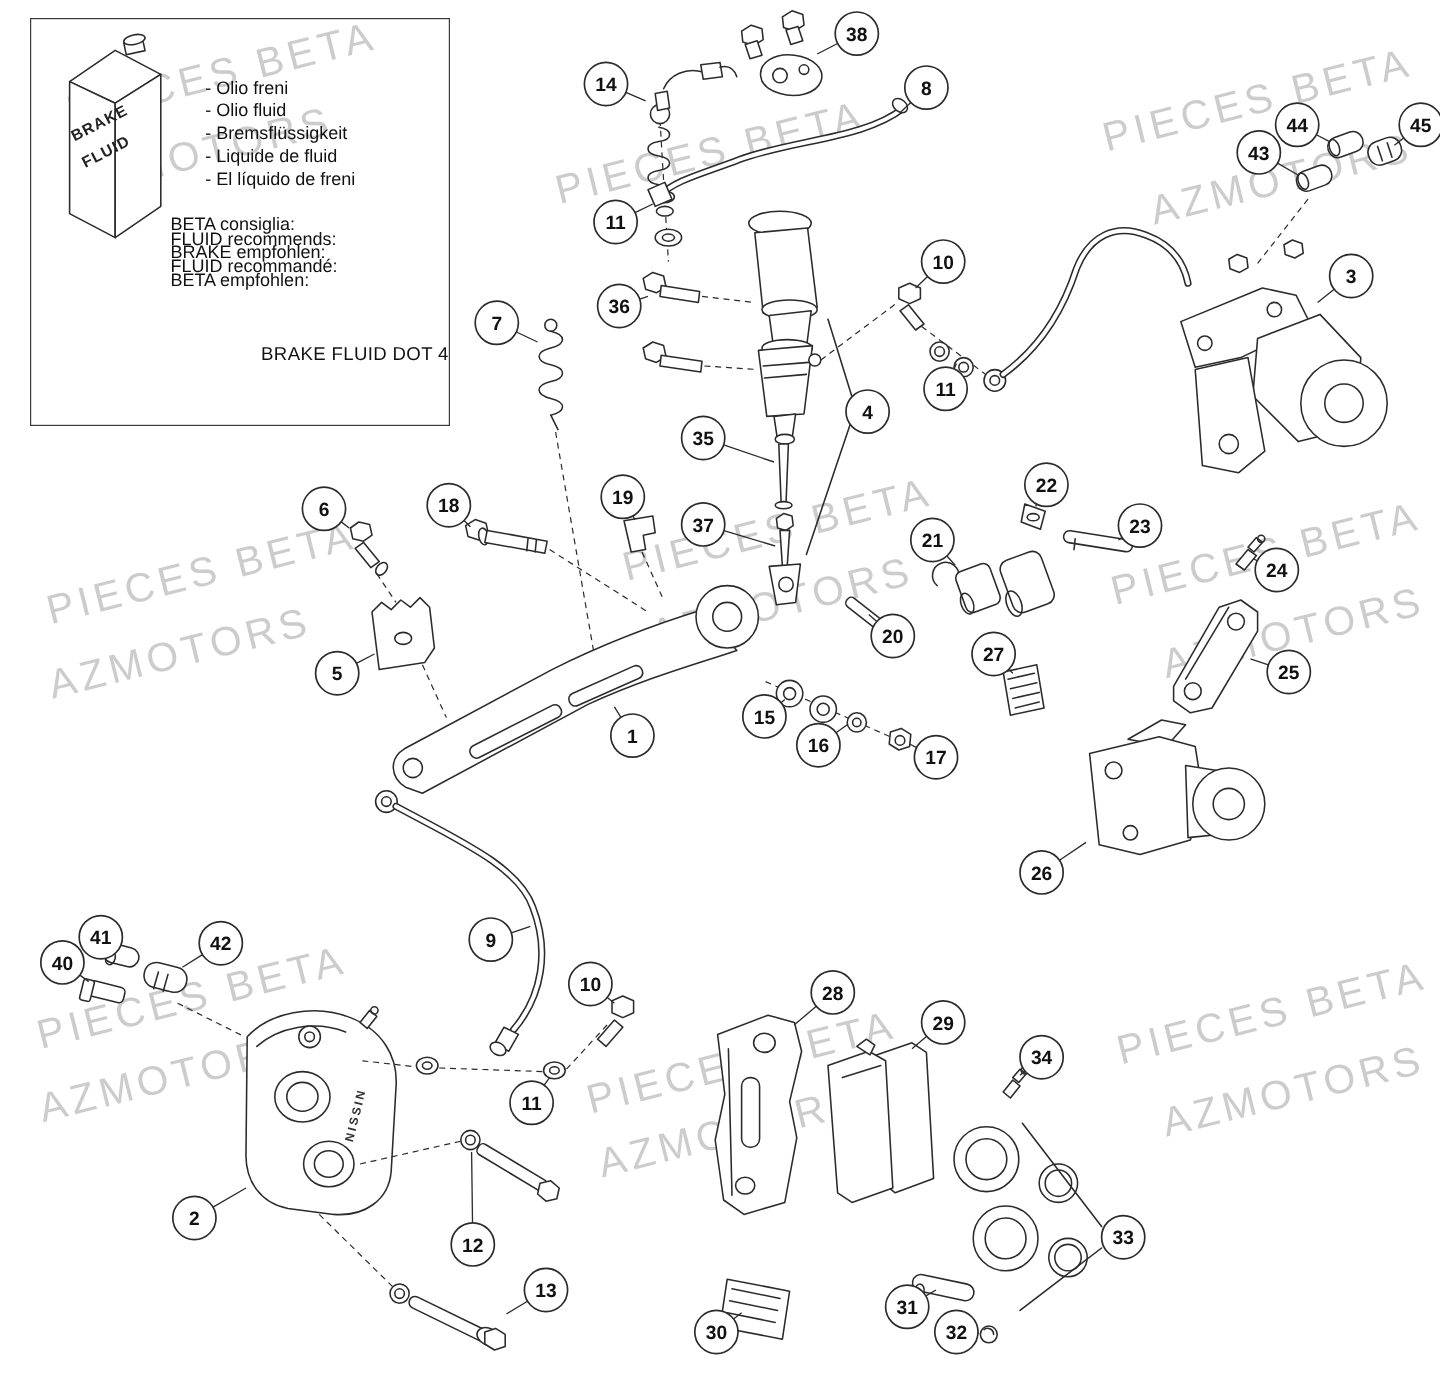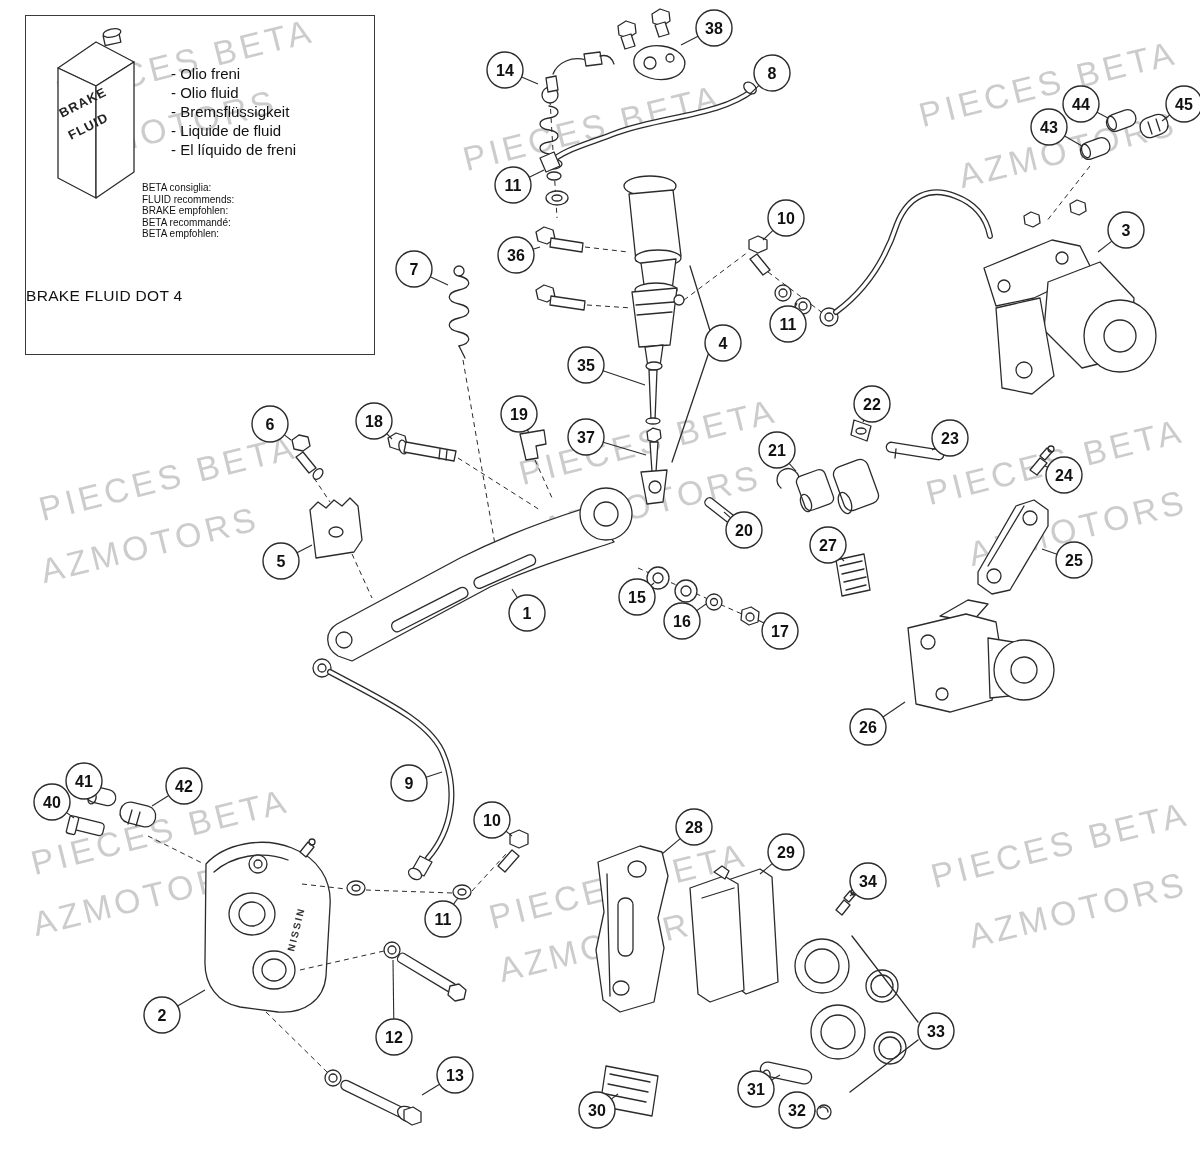--- a/index.html
+++ b/index.html
@@ -30,22 +30,22 @@
   .leader { stroke:#2b2b2b; stroke-width:1.1; }
   .carton-text { font-family:"Liberation Sans",sans-serif; font-weight:bold; font-size:13px; fill:#222; letter-spacing:1px; }
   .brand-text  { font-family:"Liberation Sans",sans-serif; font-weight:bold; font-size:10px; fill:#333; letter-spacing:2px; }
 
   
   .info-box {
     position:absolute; left:25px; top:15px; width:350px; height:340px;
     border:1.5px solid #3a3a3a; z-index:3; background:transparent;
   }
   .fluid-names { position:absolute; left:145px; top:48px; font-size:15px; line-height:19px; }
-  .recs        { position:absolute; left:116px; top:166px; font-size:10px; line-height:11.5px; }
-  .dot-line    { position:absolute; left:0; width:100%; text-align:left; font-size:15.5px; letter-spacing:.3px; }
+  .recs        { position:absolute; left:116px; top:166px; font-size:15px; line-height:11.5px; }
+  .dot-line    { position:absolute; left:0; width:100%; text-align:right; font-size:15.5px; letter-spacing:.3px; }
   .dot4  { top:271px; }
   .dot51 { top:305px; }
 </style>
 </head>
 <body>
 
 <div class="stage">
 
   <div id="watermark-layer">
       <div class="wm" style="left: 185px; top: 62px; color: rgb(199, 199, 199);">PIECES BETA</div>
@@ -535,19 +535,19 @@
       <div>- Olio freni</div>
       <div>- Olio fluid</div>
       <div>- Bremsflüssigkeit</div>
       <div>- Liquide de fluid</div>
       <div>- El líquido de freni</div>
     </div>
     <div class="recs">
       <div>BETA consiglia:</div>
       <div>FLUID recommends:</div>
       <div>BRAKE empfohlen:</div>
-      <div>BETA recommandé:</div>
+      <div>FLUID recommandé:</div>
       <div>BETA empfohlen:</div>
     </div>
     <div class="dot-line dot4">BRAKE FLUID DOT 4</div>
   </div>
 
 </div>
 
 </body></html>

